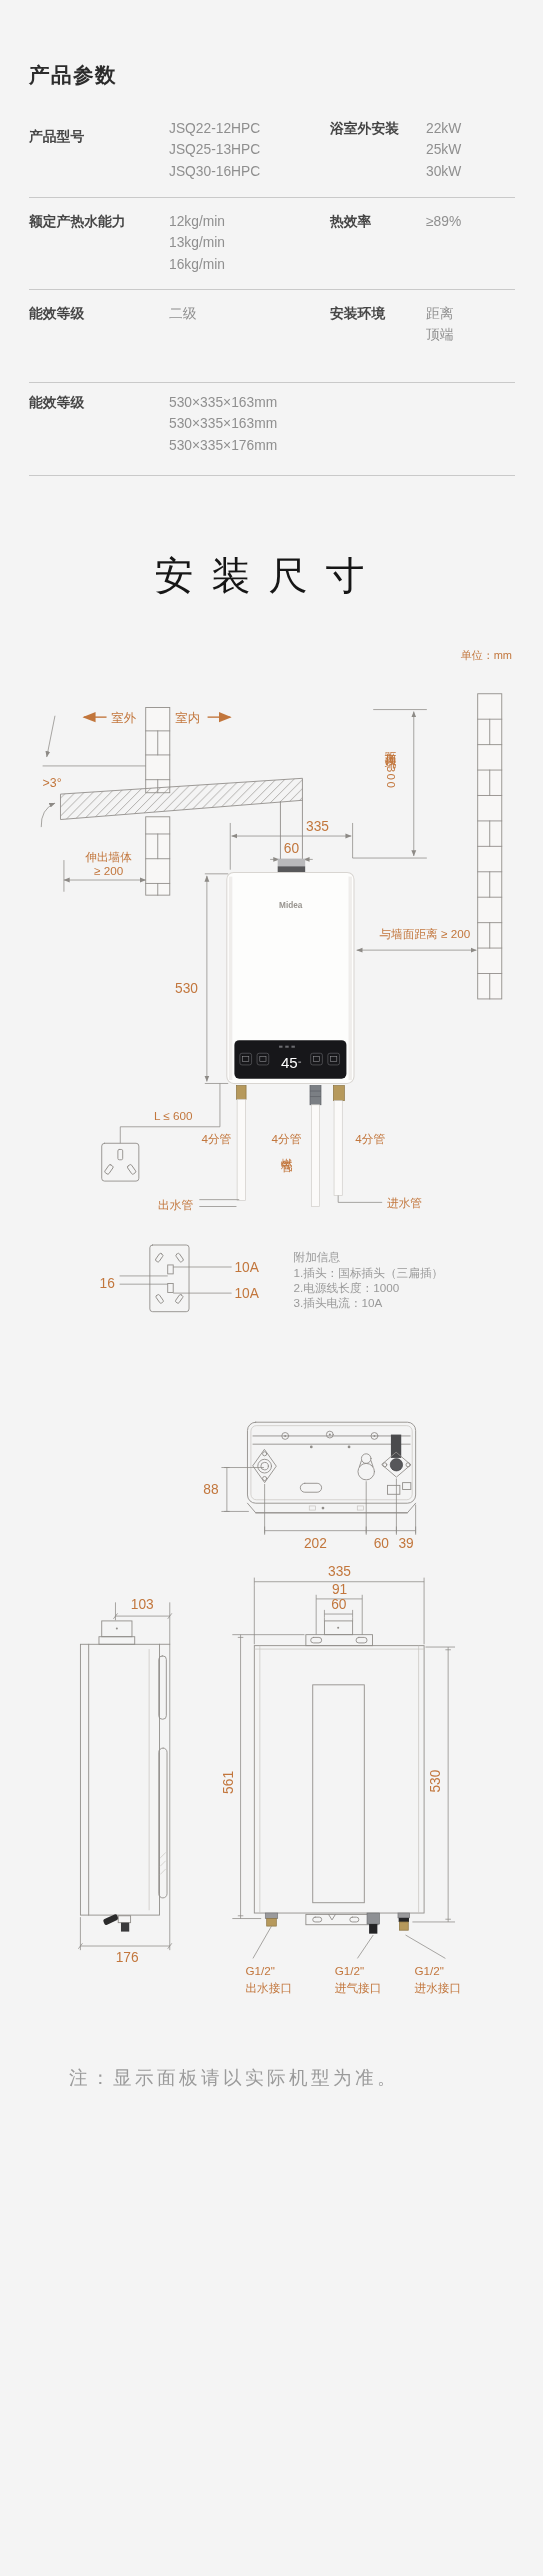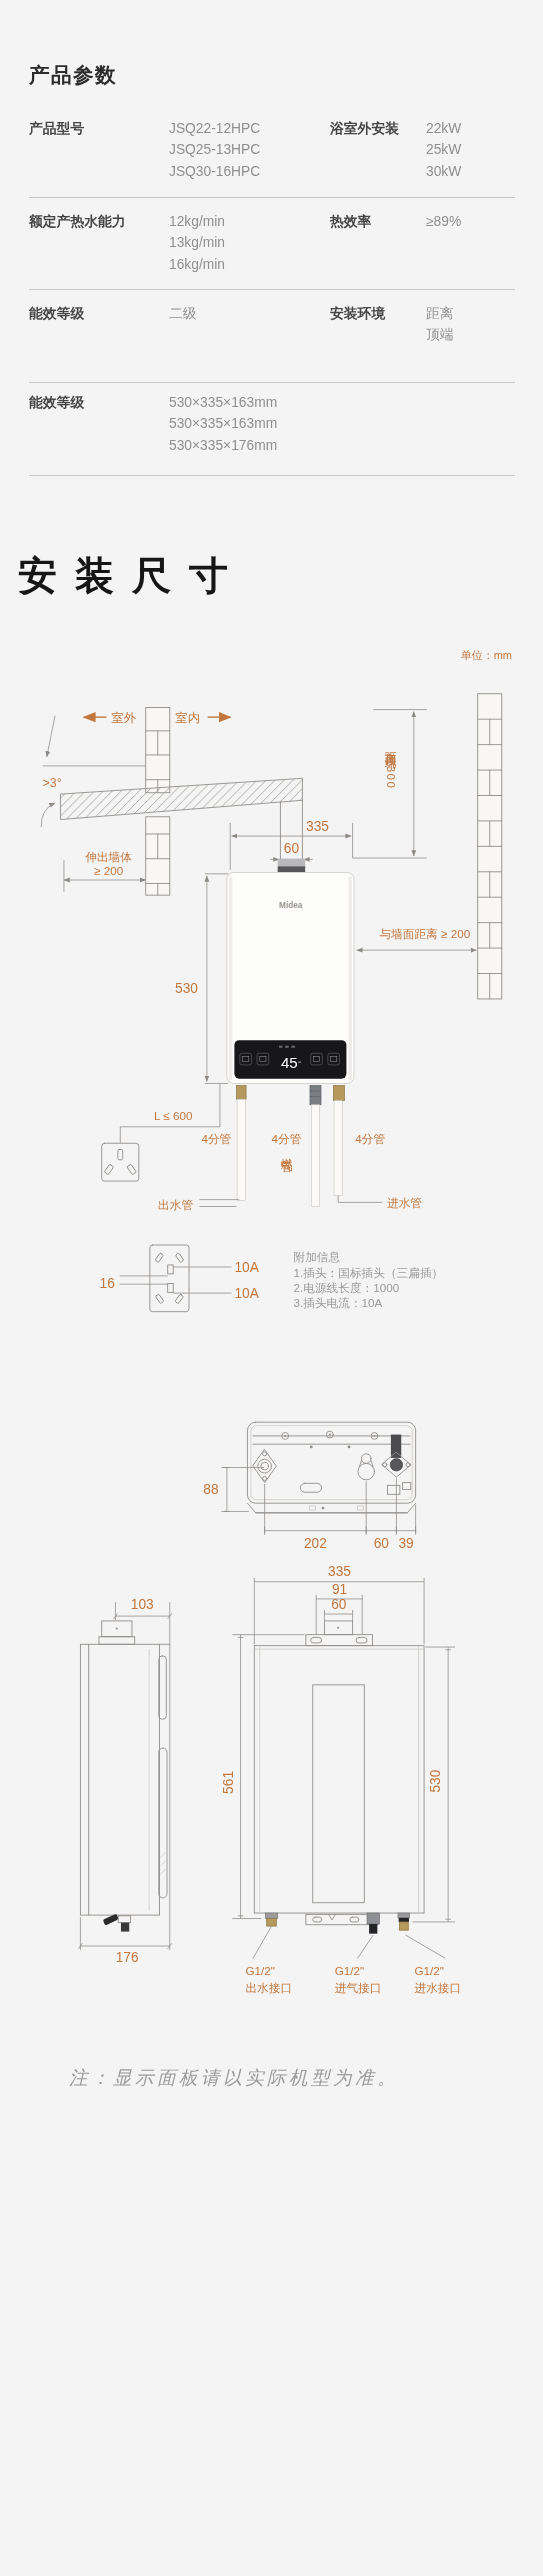--- a/index.html
+++ b/index.html
@@ -8,21 +8,21 @@
     position:relative;width:543px;height:2576px;margin:0 auto;
     background:#f4f4f4;overflow:hidden;
     font-family:"Liberation Sans","DejaVu Sans",sans-serif;
   }
   .abs{position:absolute;}
   .page-title{font-size:20.6px;font-weight:bold;color:#2c2c2c;letter-spacing:1.4px;}
   .cell-label{font-size:13.8px;font-weight:bold;color:#454545;line-height:21.3px;white-space:pre-line;}
   .cell-value{font-size:13.8px;color:#8f8f8f;line-height:21.3px;white-space:pre-line;}
   .divider{height:0.7px;background:#c9c9c9;width:486px;left:29px;}
   .big-heading{
-    width:519px;text-align:left;font-size:39px;font-weight:700;color:#161616;
+    width:519px;text-align:center;font-size:39px;font-weight:400;color:#161616;
     letter-spacing:18px;text-indent:18px;
   }
   .unit{font-size:11px;color:#c2763c;}
   .v-text{
     writing-mode:vertical-rl;text-orientation:mixed;
     color:#c2763c;font-size:11.7px;letter-spacing:1.4px;line-height:1;
   }
   .note{font-size:18.6px;color:#9b9b9b;letter-spacing:3.4px;}
   svg{position:absolute;left:0;overflow:visible;}
   svg text{font-family:"Liberation Sans","DejaVu Sans",sans-serif;}
@@ -38,21 +38,21 @@
   .end{text-anchor:end;}
 </style>
 </head>
 <body>
 
 <div id="page">
 
   <div class="abs" style="left:0;top:0;width:457px;height:481px;">
     <div class="abs page-title" style="left:29px;top:61px;">产品参数</div>
 
-    <div class="abs cell-label" style="left:29px;top:118px;">产品型号</div>
+    <div class="abs cell-label" style="left:29px;top:126px;">产品型号</div>
     <div class="abs cell-value" style="left:169px;top:118px;">JSQ22-12HPC
 JSQ25-13HPC
 JSQ30-16HPC</div>
     <div class="abs cell-label" style="left:330px;top:118px;">浴室外安装</div>
     <div class="abs cell-value" style="left:426px;top:118px;">22kW
 25kW
 30kW</div>
     <div class="abs divider" style="top:197px;"></div>
 
     <div class="abs cell-label" style="left:29px;top:211px;">额定产热水能力</div>
@@ -375,16 +375,16 @@
         <text class="dm17" x="357" y="2872">G1/2"</text>
         <text class="dm17" x="357" y="2897">出水接口</text>
         <text class="dm17" x="487" y="2872">G1/2"</text>
         <text class="dm17" x="487" y="2897">进气接口</text>
         <text class="dm17" x="603" y="2872">G1/2"</text>
         <text class="dm17" x="603" y="2897">进水接口</text>
       </g>
     </g>
   </svg>
 
-  <div class="abs note" style="left:69px;top:2065px;font-style:italic;">注：显示面板请以实际机型为准。</div>
+  <div class="abs note" style="left:69px;top:2065px;">注：显示面板请以实际机型为准。</div>
 
 </div>
 
 
 </body></html>

